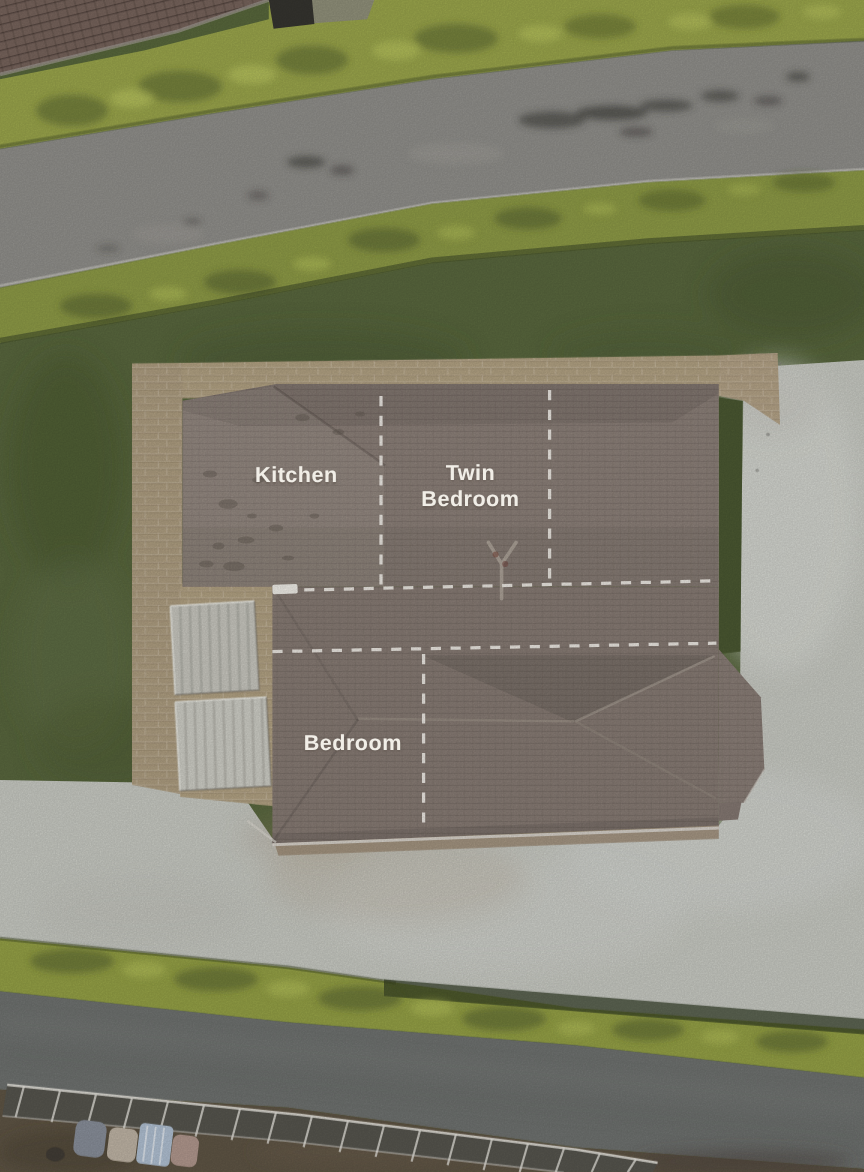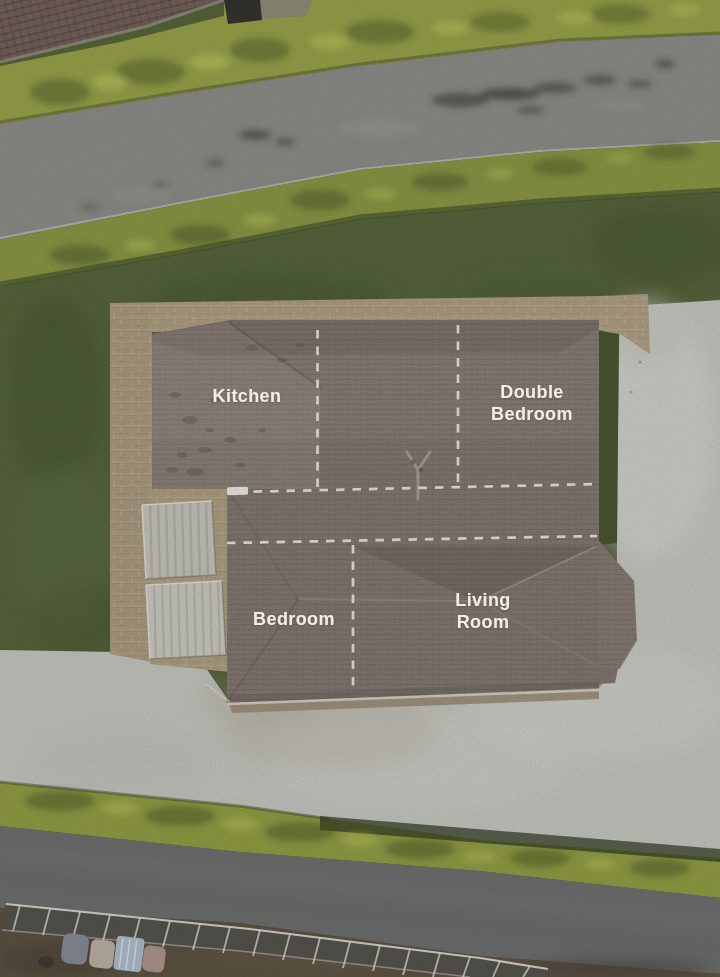--- a/index.html
+++ b/index.html
@@ -321,17 +321,16 @@
     <path d="M458,325 L458,489"></path>
     <path d="M237,492 L597,484"></path>
     <path d="M227,543 L597,536"></path>
     <path d="M353,545 L353,688"></path>
   </g>
 
   <rect width="720" height="977" filter="url(#grain)" opacity=".13"></rect>
 </svg>
 
 <div class="label" id="lbl-kitchen" style="left:247px;top:397px">Kitchen</div>
-<div class="label wrap" id="lbl-double" style="left:532px;top:404px">Double Bedroom</div>
+<div class="label wrap" id="lbl-twin" style="left:392px;top:406px">Twin Bedroom</div>
 <div class="label" id="lbl-bathroom" style="left:294px;top:620px">Bedroom</div>
-<div class="label wrap" id="lbl-living" style="left:483px;top:612px">Living Room</div>
 
 </div>
 
 </body></html>

